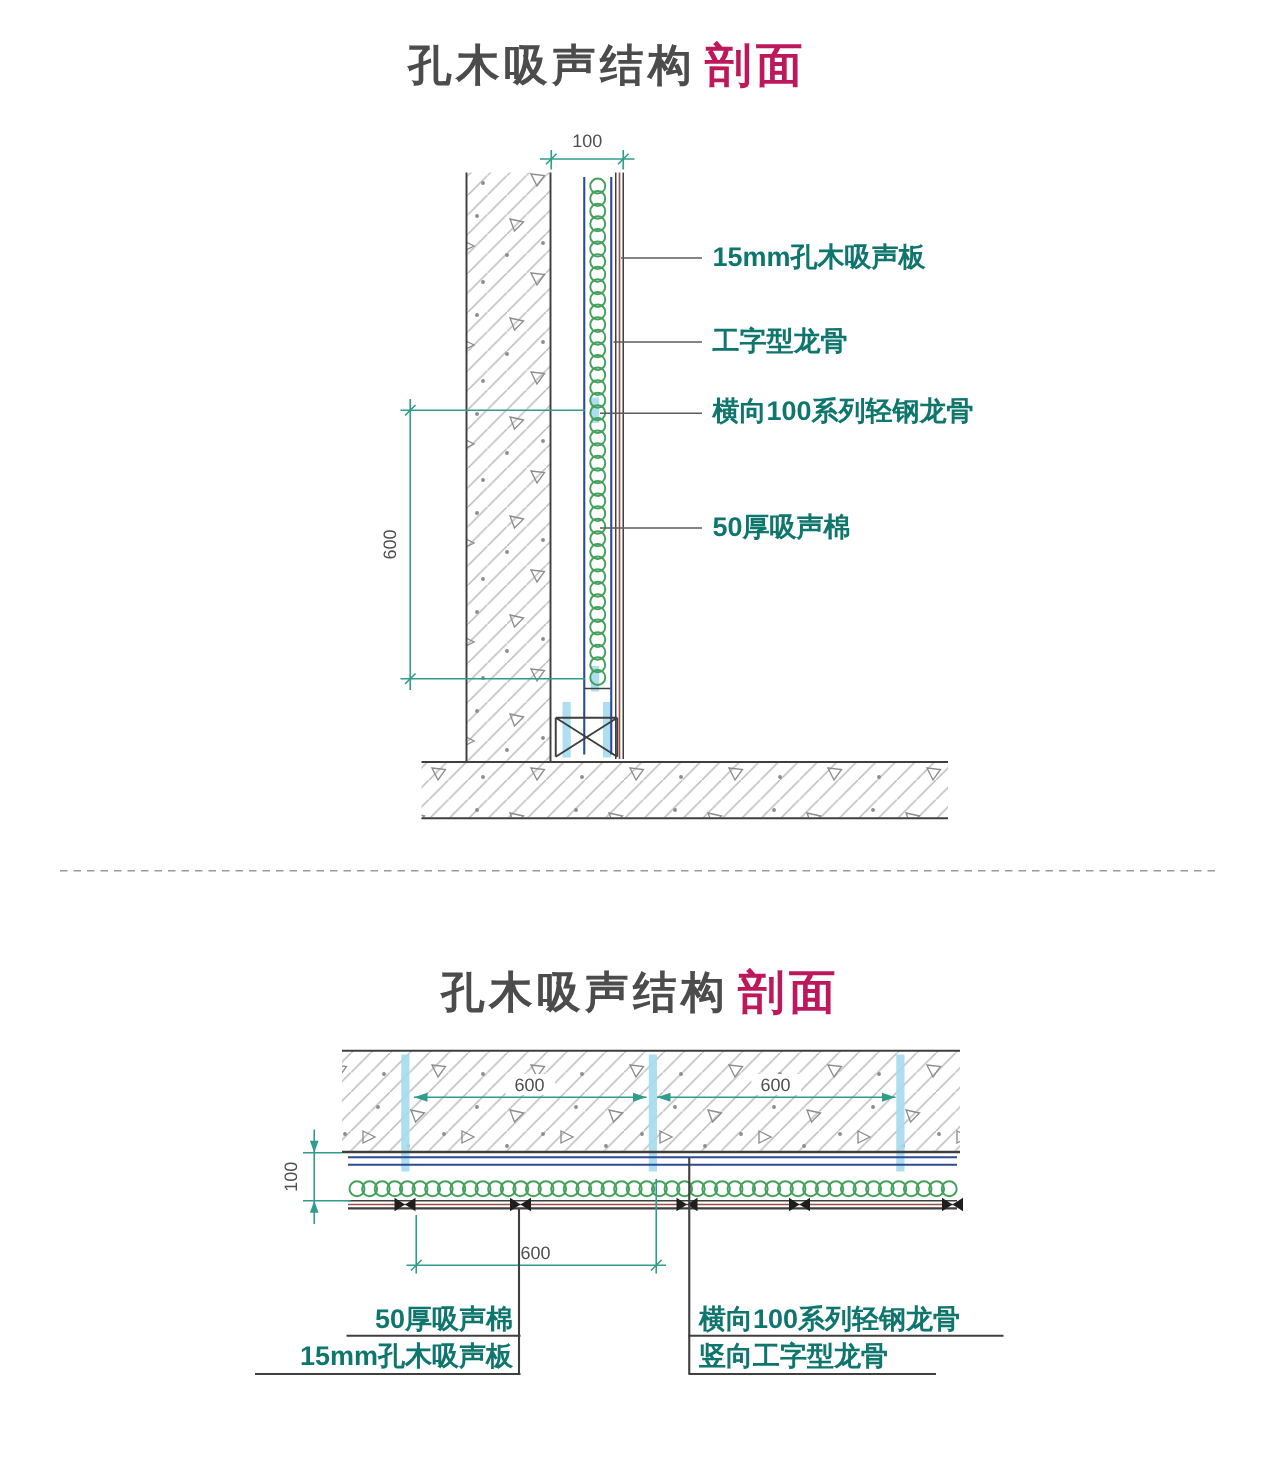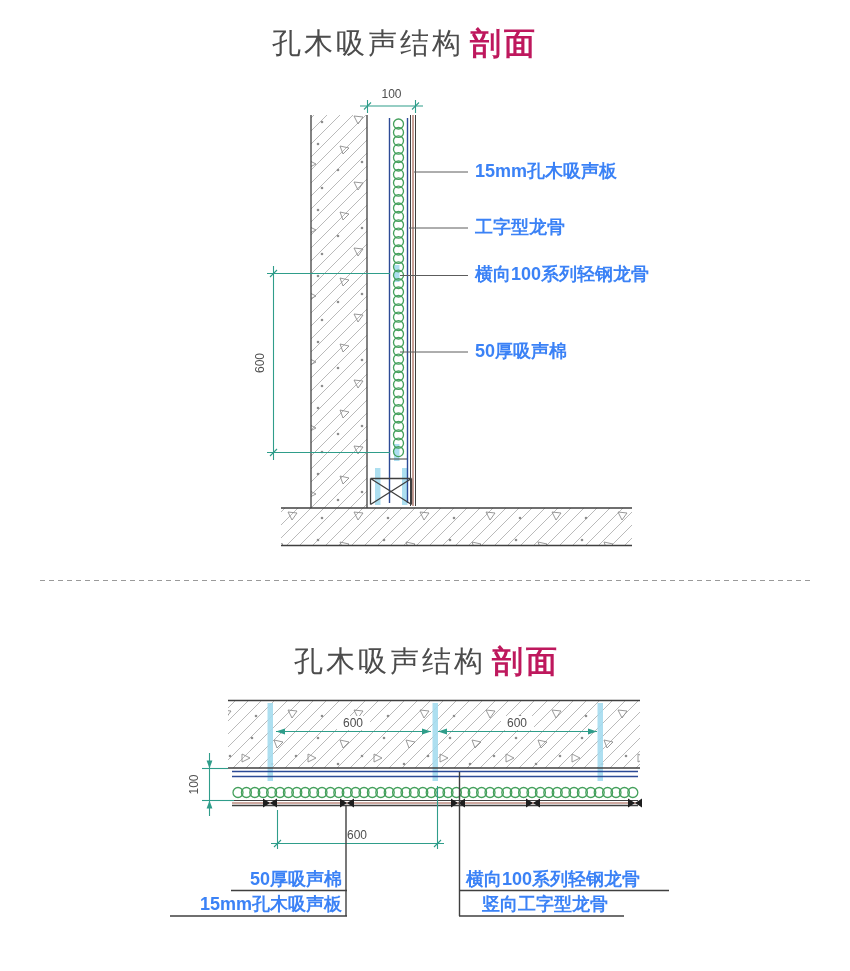--- a/index.html
+++ b/index.html
@@ -2,27 +2,27 @@
 <html style="--title-green: #55a478; --dim-teal: #2f9d8a; --coil-green: #44a05c; --keel-blue: #2c4a96; --panel-brown: #9c5243; --marker-cyan: #a5dcef;"><head>
 <meta charset="utf-8">
 <style>
   * { margin:0; padding:0; box-sizing:border-box; }
   html,body { background:#ffffff; font-family:"Liberation Sans","DejaVu Sans",sans-serif; }
   .page { position:relative; width:850px; height:971px; background:#fff; overflow:hidden; }
   svg.canvas { position:absolute; left:0; top:0; }
 
   
   .title { position:absolute; left:0; right:0; height:56px; display:flex; justify-content:center; align-items:center; gap:6px; white-space:nowrap; }
-  .title .pre { font-size:29px; font-weight:400; letter-spacing:3px; color:#4c4c4c; }
+  .title .pre { font-size:29px; font-weight:700; letter-spacing:3px; color:#4c4c4c; }
   .title .big { font-size:50px; font-weight:700; letter-spacing:2px; color:#eaf4ee;
                 -webkit-text-stroke:1.7px var(--title-green,#55a478); }
   .title .suf { font-size:31px; font-weight:700; letter-spacing:3px; color:#be185d; }
 
   
-  .lbl { position:absolute; font-size:18px; line-height:20px; font-weight:700; color:#3b82f6; white-space:nowrap; }
+  .lbl { position:absolute; font-size:18px; line-height:20px; font-weight:700; color:#0f766e; white-space:nowrap; }
   .lbl.r { text-align:right; }
 
   
   .ln    { stroke:#3f3f3f; stroke-width:1.3; fill:none; }
   .lnt   { stroke:#3f3f3f; stroke-width:1; fill:none; }
   .uln   { stroke:#3f3f3f; stroke-width:1.4; fill:none; }
   .dim   { stroke:var(--dim-teal,#2f9d8a); stroke-width:1.1; fill:none; }
   .dimfill { fill:var(--dim-teal,#2f9d8a); stroke:none; }
   .dimtxt { fill:#4f4f4f; font-size:12px; font-family:"Liberation Sans","DejaVu Sans",sans-serif; }
   .coil circle { fill:none; stroke:var(--coil-green,#44a05c); stroke-width:1.3; }
@@ -309,15 +309,15 @@
   </div>
 
   <div class="lbl" style="left:475px; top:161px;">15mm孔木吸声板</div>
   <div class="lbl" style="left:475px; top:217px;text-align:right;">工字型龙骨</div>
   <div class="lbl" style="left:475px; top:264px;">横向100系列轻钢龙骨</div>
   <div class="lbl" style="left:475px; top:341px;">50厚吸声棉</div>
 
   <div class="lbl r" style="right:508px; top:869px;">50厚吸声棉</div>
   <div class="lbl r" style="right:508px; top:894px;">15mm孔木吸声板</div>
   <div class="lbl" style="left:466px;  top:869px;">横向100系列轻钢龙骨</div>
-  <div class="lbl" style="left:466px;  top:894px;margin-left:16px;">竖向工字型龙骨</div>
+  <div class="lbl" style="left:466px;  top:894px;">竖向工字型龙骨</div>
 
 </div>
 
 </body></html>

